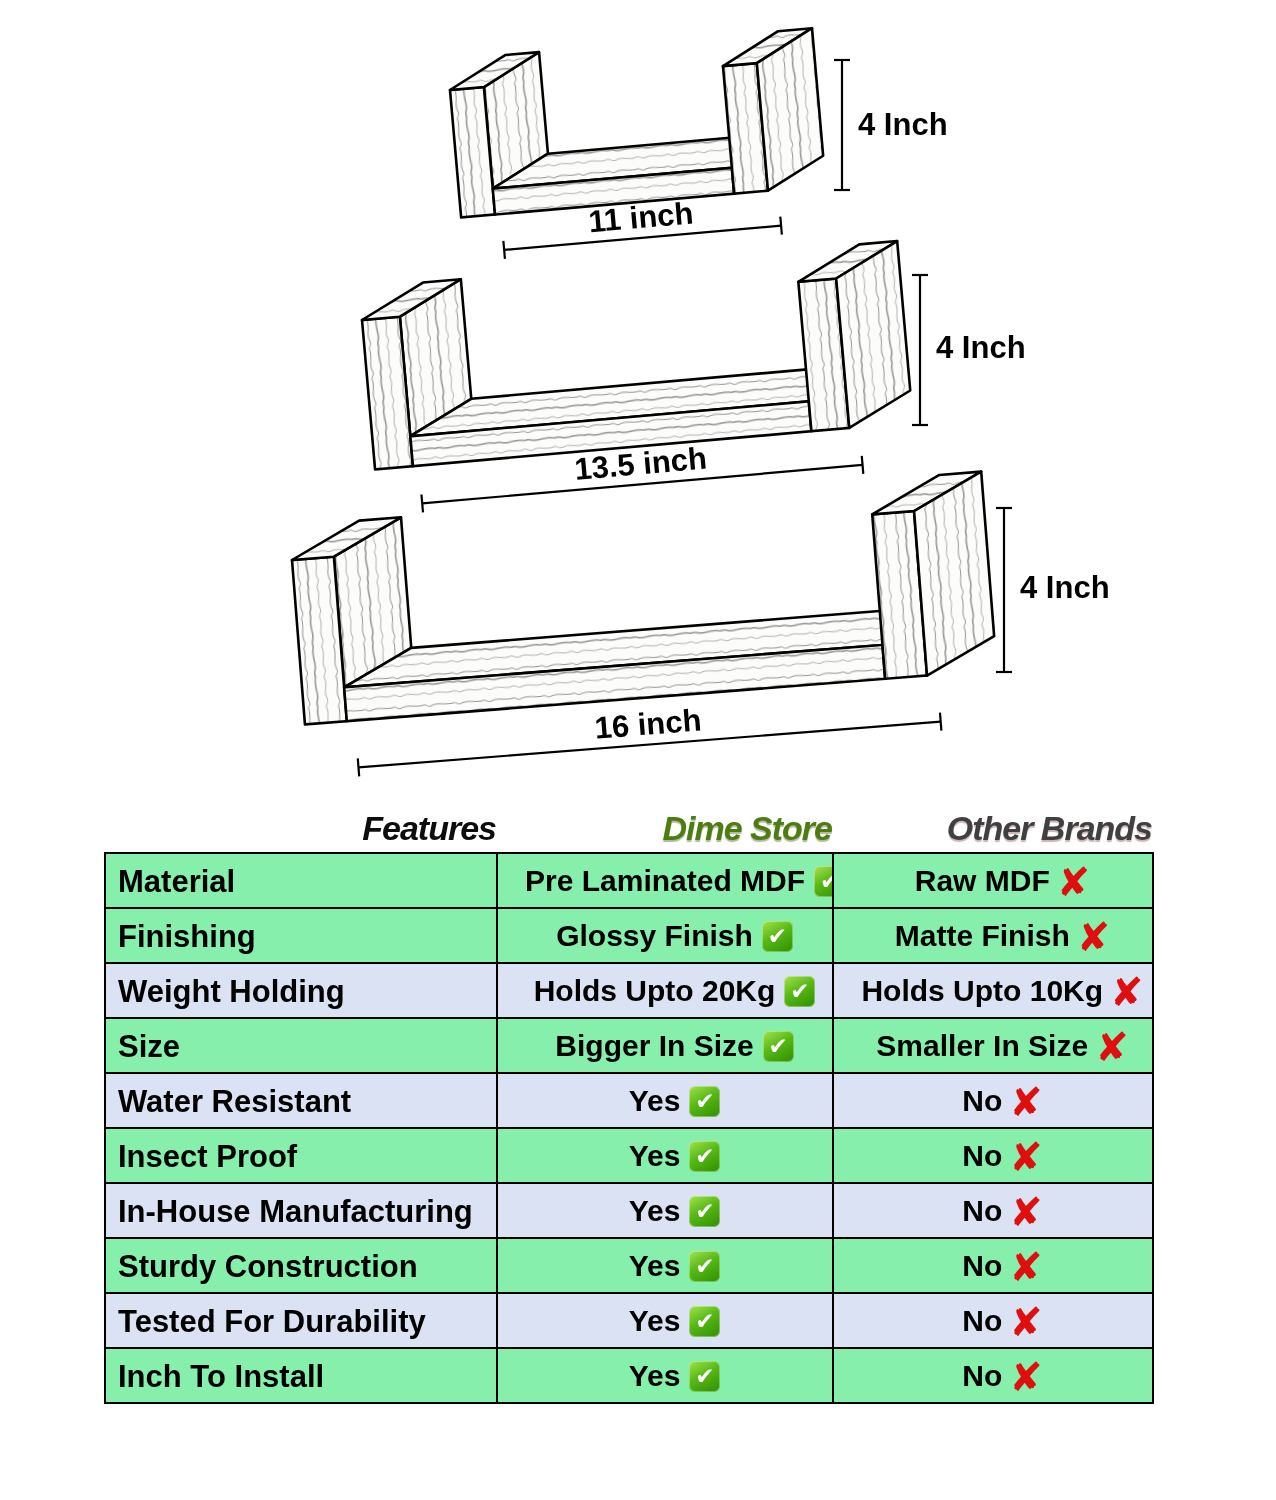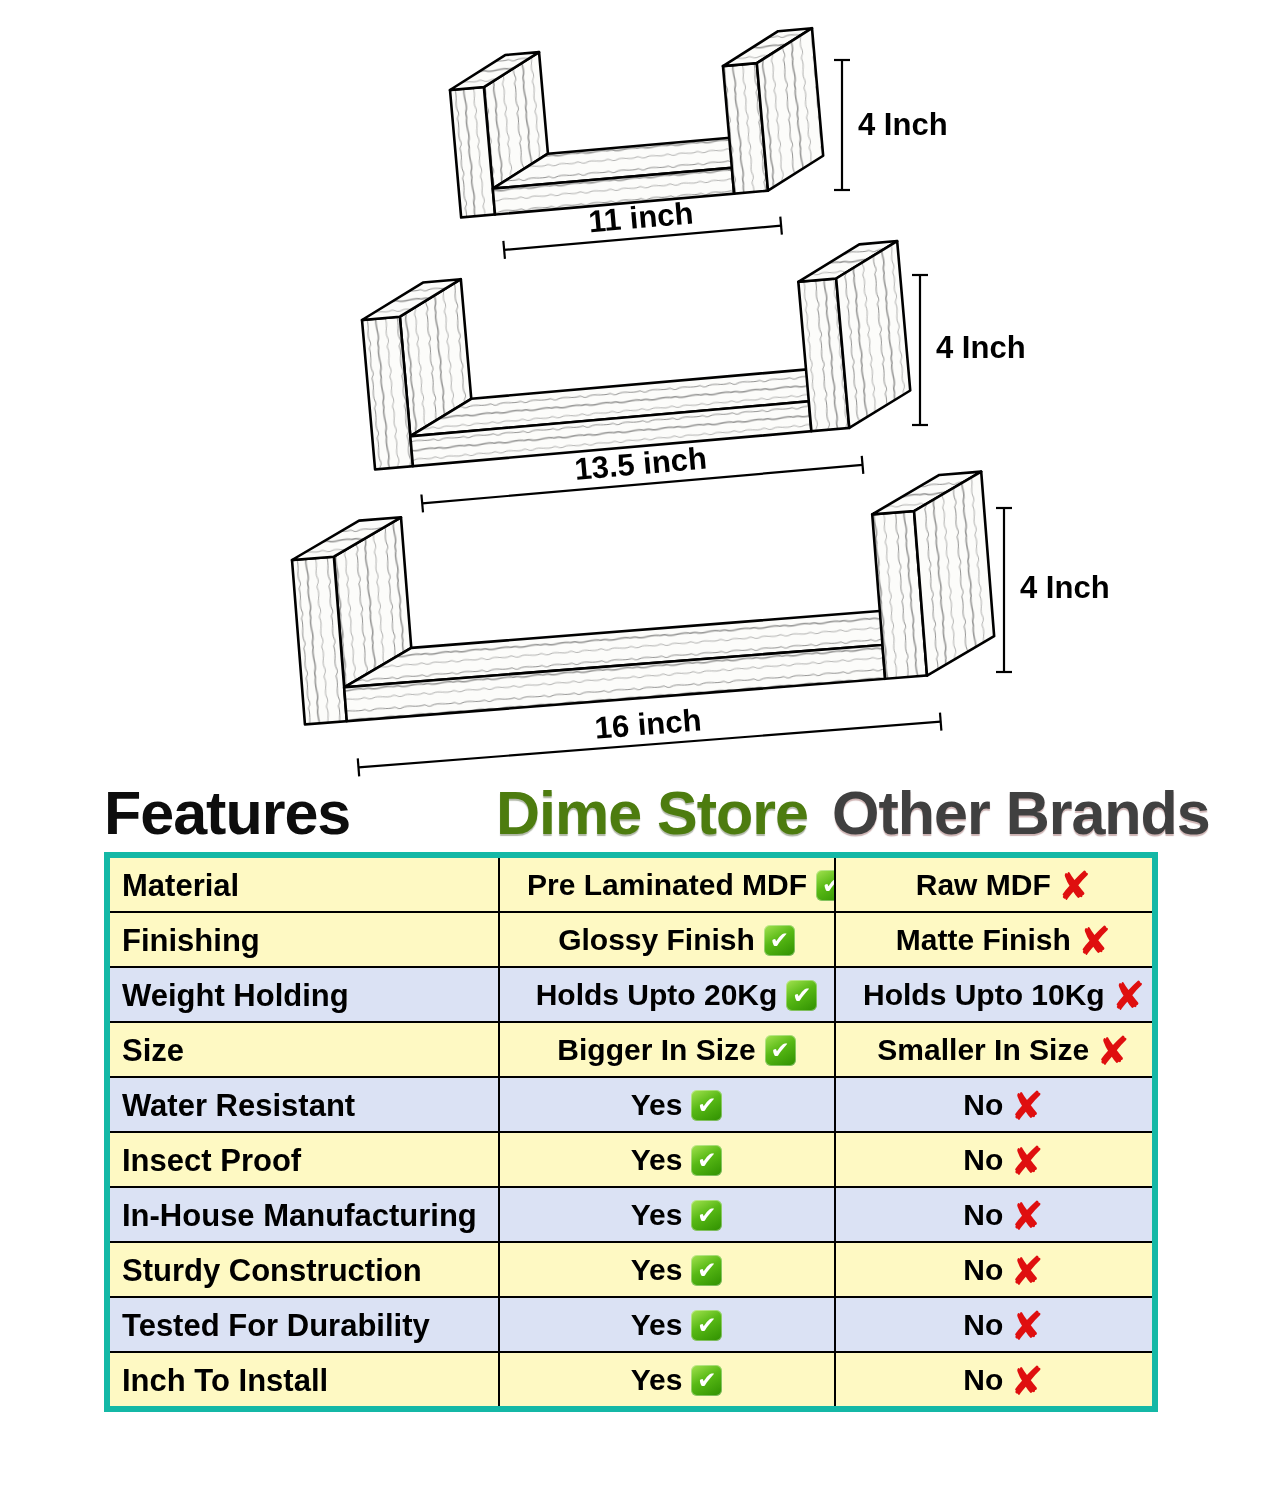--- a/index.html
+++ b/index.html
@@ -11,25 +11,25 @@
   .diagram-svg { position:absolute; top:0; left:0; }
   .shape { stroke:#000; stroke-width:2.6; stroke-linejoin:round; }
   .dline { stroke:#000; stroke-width:2.2; }
   .dim-label { font-family:"Liberation Sans","DejaVu Sans",sans-serif; font-weight:bold; font-size:31px; fill:#000; }
   .gr1 { stroke:#3c3c3c; stroke-width:1;   fill:none; opacity:.55; }
   .gr2 { stroke:#1f1f1f; stroke-width:1.6; fill:none; opacity:.45; }
   .gr3 { stroke:#555;    stroke-width:.9;  fill:none; opacity:.5;  }
   
   .compare { position:absolute; left:104px; top:778px; width:1048px; }
   .compare-head { display:flex; align-items:flex-end; height:70px; margin-bottom:4px; }
-  .hc { text-align:left; font-weight:bold; font-size:61px; letter-spacing:-1px; white-space:nowrap; }
+  .hc { text-align:right; font-weight:bold; font-size:34px; letter-spacing:-1px; white-space:nowrap;font-style:italic; }
   .hc.features { width:392px; color:#0d0d0d; }
   .hc.dime     { width:336px; color:#4d7c0f; text-shadow:0 2px 1px rgba(30,50,0,.35); }
   .hc.other    { width:320px; color:#404040; text-shadow:0 2px 1px rgba(90,0,0,.3); }
-  table.cmp { border-collapse:collapse; width:1048px; table-layout:fixed; border:6px solid #14b8a6; background:#fef9c3; }
+  table.cmp { border-collapse:collapse; width:1048px; table-layout:fixed; border:1px solid #14b8a6; background:#86efac; }
   .cmp td { border:2px solid #000; height:53px; font-weight:bold; font-size:30px; color:#000;
             padding:0 8px; overflow:hidden; white-space:nowrap; vertical-align:middle; }
   .cmp td.feat { text-align:left; padding-left:12px; font-size:31px; }
   .cmp td.mid, .cmp td.oth { text-align:center;padding-left:27px; }
   .cmp tr:nth-child(2n+3) { background:#dbe2f4; }
   .cell-text { vertical-align:middle; }
   .check {
     display:inline-block; width:31px; height:31px; border-radius:6px;
     background:linear-gradient(150deg,#a4e351 0%,#58b915 45%,#2e8f00 100%);
     color:#fff; font-size:23px; line-height:31px; text-align:center; font-weight:bold;

